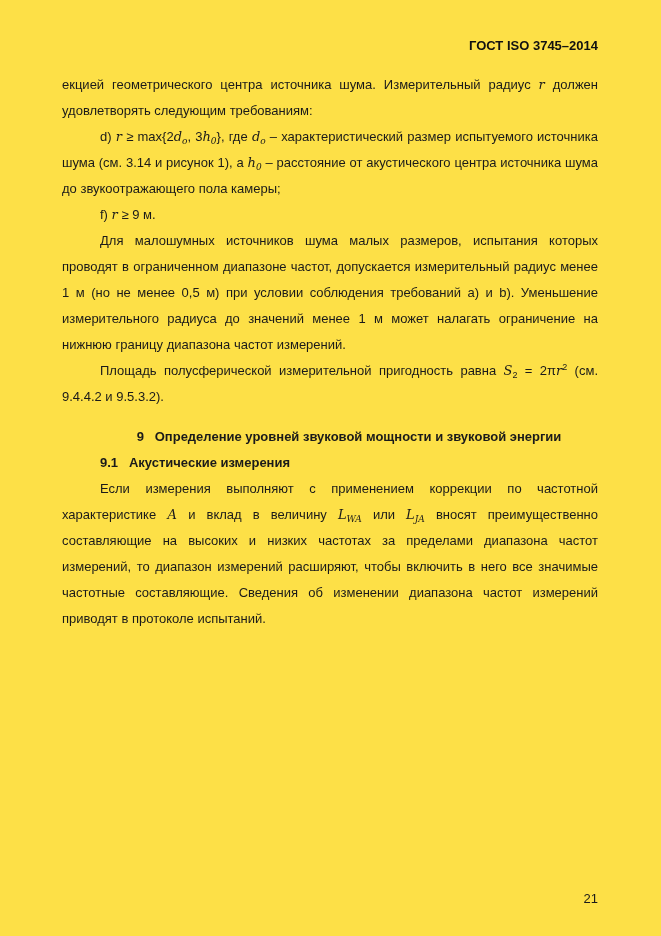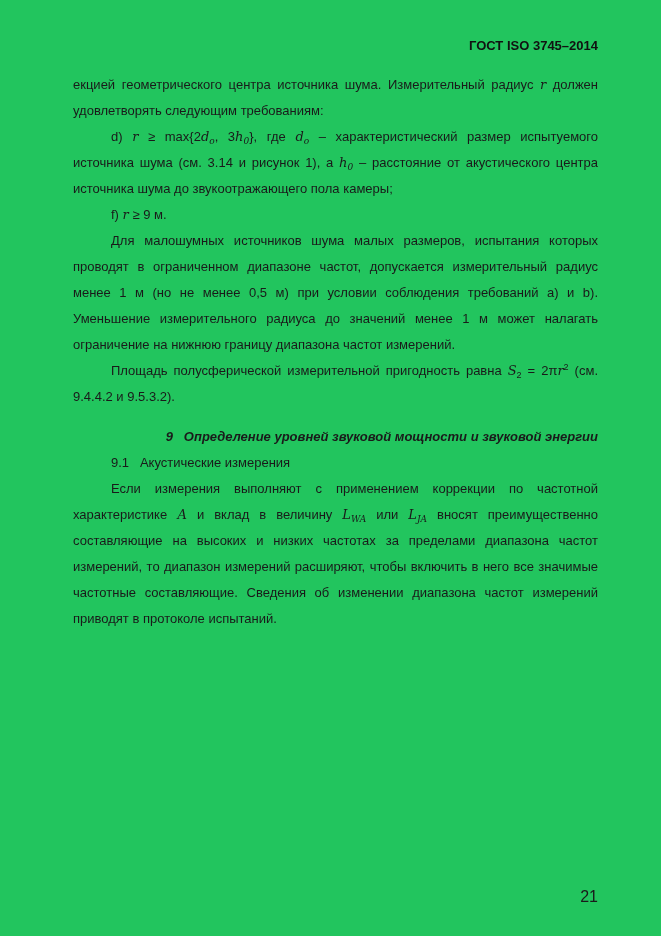--- a/index.html
+++ b/index.html
@@ -1,59 +1,58 @@
 <!DOCTYPE html>
 <html><head>
 <meta charset="utf-8">
 <style>
   * { margin: 0; padding: 0; box-sizing: border-box; }
   html, body { background: #e8e8e8; }
   .page {
     width: 661px;
     height: 936px;
     margin: 0 auto;
-    background: #22c55e;
+    background: #fde047;
     position: relative;
     font-family: "Liberation Sans", sans-serif;
     font-size: 13px;
     color: #1a1a1a;
     overflow: hidden;
   }
   .doc-header {
     position: absolute;
     top: 38px;
     left: 62px;
     right: 63px;
     text-align: right;
     font-weight: bold;
     font-size: 13px;
     color: #111;
   }
   .doc-body {
     position: absolute;
     top: 72px;
-    left: 73px;
+    left: 62px;
     right: 63px;
   }
   p.para {
     text-align: justify;
     line-height: 26px;
     margin: 0;
     font-size: 13px;
   }
   p.indent { text-indent: 38px; }
   p.h1 {
     font-weight: bold;
     text-indent: 38px;
-    text-align: right;
+    text-align: center;
     margin-top: 14px;
-    font-style: italic;
   }
   p.h2 {
-    font-weight: normal;
+    font-weight: bold;
     text-indent: 38px;
     text-align: left;
   }
   .mvar {
     font-family: "DejaVu Serif", serif;
     font-style: italic;
   }
   p.para sub {
     font-size: 9px;
     vertical-align: -3px;
@@ -63,21 +62,21 @@
     font-size: 9px;
     vertical-align: 5px;
     line-height: 0;
   }
   .doc-footer {
     position: absolute;
     bottom: 30px;
     left: 62px;
     right: 63px;
     text-align: right;
-    font-size: 16px;
+    font-size: 13px;
     color: #1a1a1a;
   }
 </style>
 </head>
 <body>
 
 <div class="page">
   <div class="doc-header">
     <span>ГОСТ ISO 3745–2014</span>
   </div>

